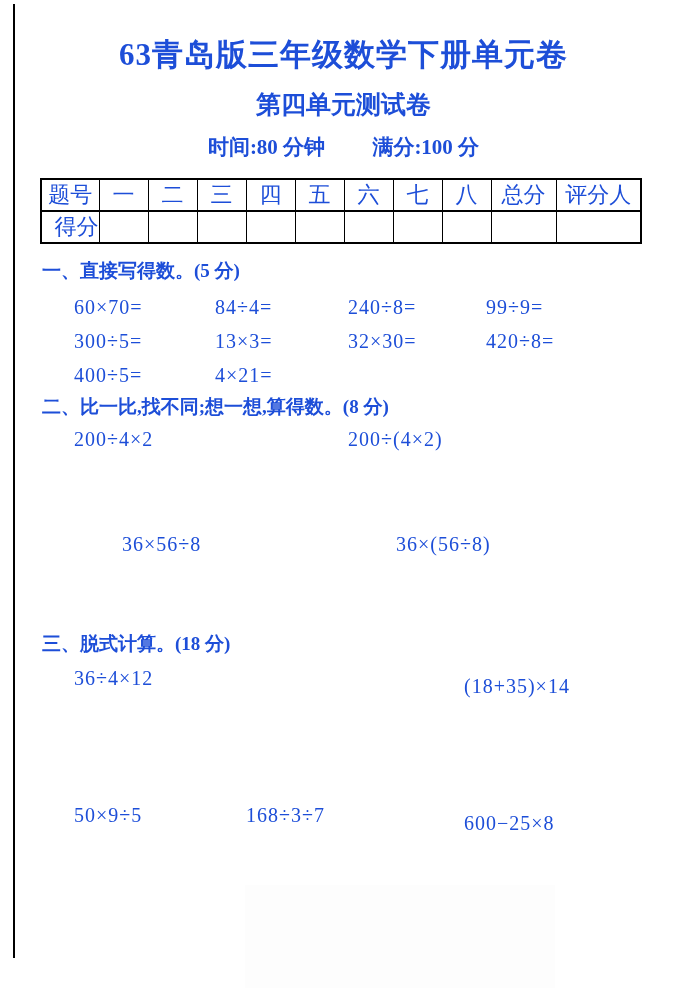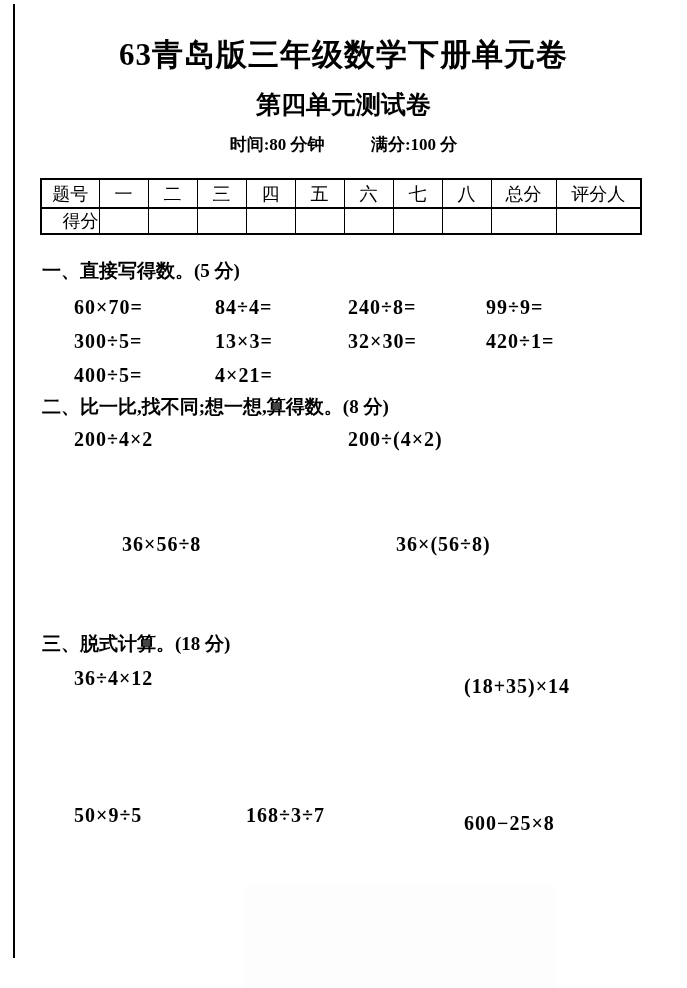--- a/index.html
+++ b/index.html
@@ -1,21 +1,21 @@
 <!DOCTYPE html>
 <html><head>
 <meta charset="utf-8">
 <style>
   html,body { margin:0; padding:0; background:#e8e8e8; }
   .page {
     position:relative;
     width:687px; height:988px;
     margin:0 auto;
     background:#ffffff;
-    color:#000000;
+    color:#1d4ed8;
     font-family:"Liberation Serif", serif;
     overflow:hidden;
   }
   .margin-line {
     position:absolute; left:13px; top:4px;
     width:2px; height:954px;
     background:#000;
   }
   .title {
     position:absolute; top:34px; left:0; width:100%;
@@ -24,52 +24,51 @@
     white-space:nowrap;
   }
   .subtitle {
     position:absolute; top:88px; left:0; width:100%;
     text-align:center;
     font-size:25px; font-weight:bold;
   }
   .info {
     position:absolute; top:133px; left:0; width:100%;
     text-align:center;
-    font-size:17px; font-weight:bold;
+    font-size:21px; font-weight:bold;
   }
   .info .part { display:inline-block; }
   .info .part + .part { margin-left:42px; }
 
   table.score-table {
     position:absolute; top:178px; left:40px;
     border-collapse:collapse;
     border:2px solid #000;
     table-layout:fixed;
   }
   table.score-table td {
     border:1px solid #000;
     text-align:center;
-    font-size:18px;
+    font-size:22px;
     padding:0;
     overflow:hidden;
   }
   table.score-table tr.hdr td { height:27px; border-bottom:2px solid #000; }
   table.score-table tr.scr td { height:24px;text-align:right; }
 
   .sec-heading {
     position:absolute; left:42px;
     font-size:19px; font-weight:bold;
     white-space:nowrap;
   }
   .expr {
     position:absolute;
     font-size:20px;
     letter-spacing:1px;
     white-space:nowrap;
-    font-weight:bold;
   }
   
   .h1 { top:258px; }
   .y11 { top:296px; } .y12 { top:330px; } .y13 { top:364px; }
   .h2 { top:394px; }
   .y21 { top:428px; } .y22 { top:533px;margin-left:48px; }
   .h3 { top:631px; }
   .y31 { top:667px; } .y32 { top:804px; }
   
   .xa { left:74px; }
@@ -146,21 +145,21 @@
     </table>
 
   <div class="sec-heading h1">一、直接写得数。(5 分)</div>
   <span class="expr y11 xa">60×70=</span>
   <span class="expr y11 xb">84÷4=</span>
   <span class="expr y11 xc">240÷8=</span>
   <span class="expr y11 xd">99÷9=</span>
   <span class="expr y12 xa">300÷5=</span>
   <span class="expr y12 xb">13×3=</span>
   <span class="expr y12 xc">32×30=</span>
-  <span class="expr y12 xd">420÷1=</span>
+  <span class="expr y12 xd">420÷8=</span>
   <span class="expr y13 xa">400÷5=</span>
   <span class="expr y13 xb">4×21=</span>
 
   <div class="sec-heading h2">二、比一比,找不同;想一想,算得数。(8 分)</div>
   <span class="expr y21 xa">200÷4×2</span>
   <span class="expr y21 xc">200÷(4×2)</span>
   <span class="expr y22 xa">36×56÷8</span>
   <span class="expr y22 xc">36×(56÷8)</span>
 
   <div class="sec-heading h3">三、脱式计算。(18 分)</div>

